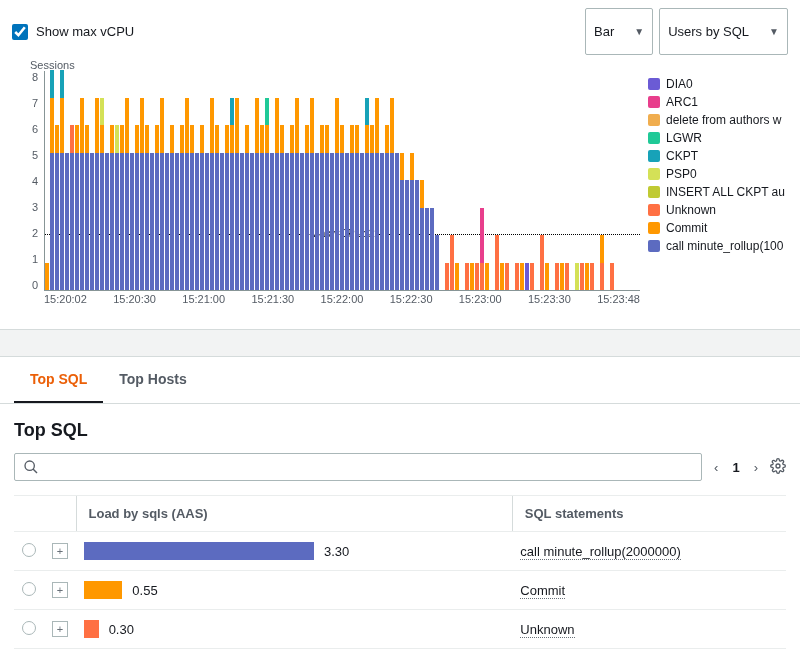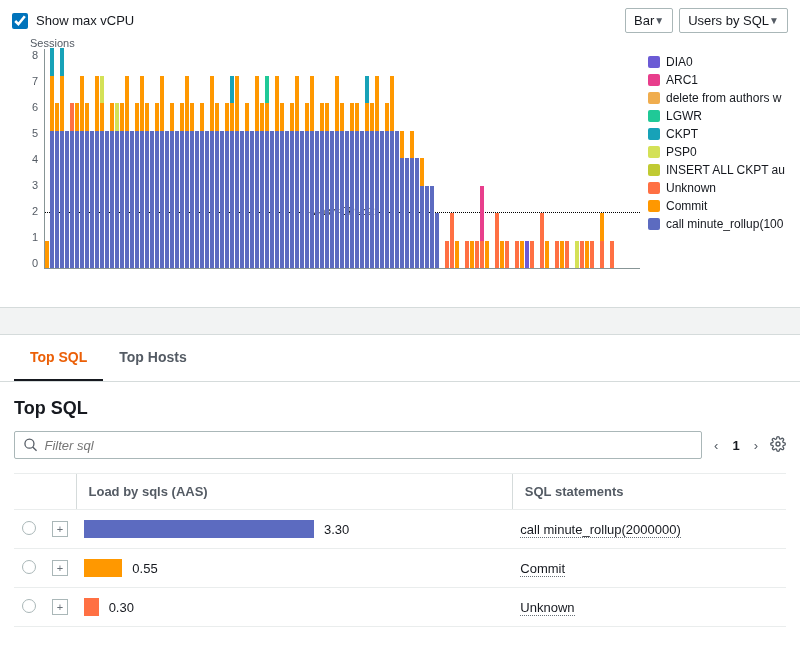--- a/index.html
+++ b/index.html
@@ -1,21 +1,21 @@
 <!DOCTYPE html>
 <html><head>
 <meta charset="utf-8">
 <style>
   * { box-sizing: border-box; margin: 0; padding: 0; }
   body { font-family: "Amazon Ember", "Helvetica Neue", Arial, sans-serif; font-size: 13px; color: #16191f; background: #fff; width: 800px; }
   .topbar { display: flex; align-items: center; justify-content: space-between; padding: 8px 12px 4px; }
   .check-wrap { display: flex; align-items: center; gap: 8px; }
   .check-wrap input { width: 16px; height: 16px; accent-color: #0073bb; }
   .dropdowns { display: flex; gap: 6px; }
-  .dd { border: 1px solid #aab7b8; border-radius: 2px; padding: 4px 8px; display: flex; align-items: center; gap: 0; font-size: 13px; cursor: pointer; background: #fff; }
+  .dd { border: 1px solid #aab7b8; border-radius: 2px; padding: 15px 8px; display: flex; align-items: center; gap: 20px; font-size: 13px; cursor: pointer; background: #fff; }
   .dd .caret { font-size: 10px; color: #545b64; }
   .chart-area { position: relative; padding: 0 12px 8px; }
   .ylabel { font-size: 11px; color: #545b64; margin-left: 18px; }
   .chart-row { display: flex; align-items: flex-start; }
   .chart-box { position: relative; width: 628px; height: 240px; }
   .yaxis { position: absolute; left: 0; top: 0; width: 30px; height: 220px; display: flex; flex-direction: column; justify-content: space-between; font-size: 11px; color: #545b64; text-align: right; padding-right: 4px; }
   .plot { position: absolute; left: 32px; top: 0; right: 0; bottom: 20px; border-left: 1px solid #879596; border-bottom: 1px solid #879596; }
   .maxline { position: absolute; left: 0; right: 0; border-top: 1px dotted #000; }
   .maxline span { position: absolute; left: 50%; transform: translateX(-50%); top: -8px; font-size: 11px; color: #16191f; background: rgba(255,255,255,0.5); padding: 0 3px; }
   .bars { position: absolute; left: 0; right: 0; bottom: 0; top: 0; display: flex; align-items: flex-end; }
@@ -468,20 +468,31 @@
             <div class="bar">
               <div class="seg" style="height: 27.5px; background: rgb(255, 112, 67);"></div>
               <div class="seg" style="height: 27.5px; background: rgb(255, 152, 0);"></div>
             </div>
             <div class="bar"></div>
             <div class="bar">
               <div class="seg" style="height: 27.5px; background: rgb(255, 112, 67);"></div>
             </div>
           </div>
       </div>
+      <div class="xaxis" id="xaxis">
+          <div>15:20:02</div>
+          <div>15:20:30</div>
+          <div>15:21:00</div>
+          <div>15:21:30</div>
+          <div>15:22:00</div>
+          <div>15:22:30</div>
+          <div>15:23:00</div>
+          <div>15:23:30</div>
+          <div>15:23:48</div>
+        </div>
     </div>
     <div class="legend" id="legend">
         <div class="legend-item">
           <span class="sw" style="background: rgb(107, 91, 213);"></span>
           <span>DIA0</span>
         </div>
         <div class="legend-item">
           <span class="sw" style="background: rgb(232, 62, 140);"></span>
           <span>ARC1</span>
         </div>
@@ -529,21 +540,20 @@
   </div>
 
 <div class="panel">
   <h2>Top SQL</h2>
   <div class="filter-row">
     <div class="search">
       <svg class="icon" viewBox="0 0 24 24">
           <circle cx="10" cy="10" r="7"></circle>
           <line x1="21" y1="21" x2="15" y2="15"></line>
         </svg>
-      <input type="text" placeholder="Filter sql" style="">
     </div>
     <div class="pager">
       <span>‹</span>
       <span class="pg">1</span>
       <span>›</span>
     </div>
     <span class="gear">
       <svg class="icon" viewBox="0 0 24 24">
           <circle cx="12" cy="12" r="3"></circle>
           <path d="M19.4 15a1.7 1.7 0 0 0 .3 1.8l.1.1a2 2 0 1 1-2.8 2.8l-.1-.1a1.7 1.7 0 0 0-1.8-.3 1.7 1.7 0 0 0-1 1.5V21a2 2 0 1 1-4 0v-.1a1.7 1.7 0 0 0-1-1.5 1.7 1.7 0 0 0-1.8.3l-.1.1a2 2 0 1 1-2.8-2.8l.1-.1a1.7 1.7 0 0 0 .3-1.8 1.7 1.7 0 0 0-1.5-1H3a2 2 0 1 1 0-4h.1a1.7 1.7 0 0 0 1.5-1 1.7 1.7 0 0 0-.3-1.8l-.1-.1a2 2 0 1 1 2.8-2.8l.1.1a1.7 1.7 0 0 0 1.8.3H9a1.7 1.7 0 0 0 1-1.5V3a2 2 0 1 1 4 0v.1a1.7 1.7 0 0 0 1 1.5 1.7 1.7 0 0 0 1.8-.3l.1-.1a2 2 0 1 1 2.8 2.8l-.1.1a1.7 1.7 0 0 0-.3 1.8V9a1.7 1.7 0 0 0 1.5 1H21a2 2 0 1 1 0 4h-.1a1.7 1.7 0 0 0-1.5 1z"></path>

